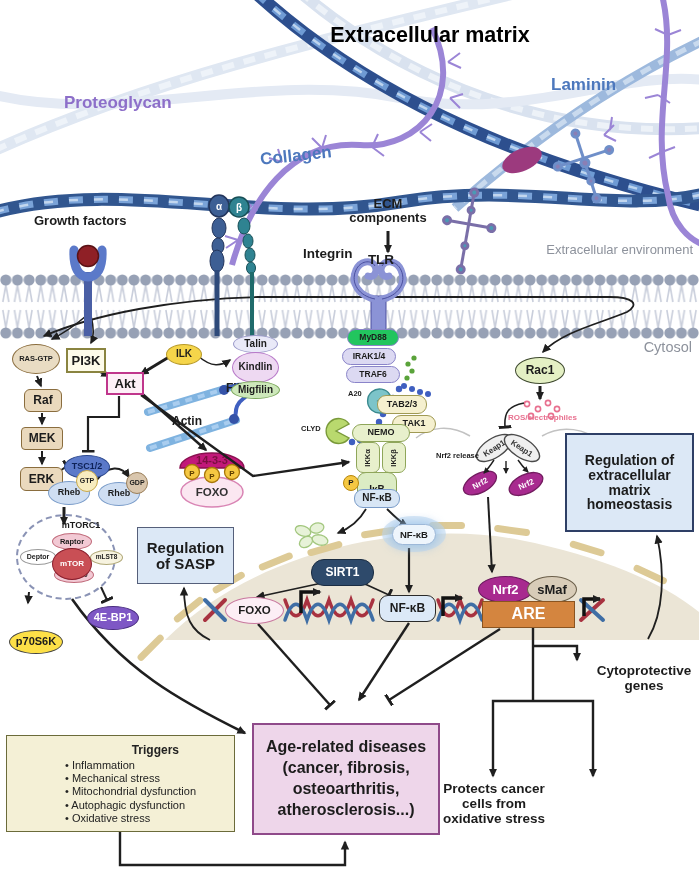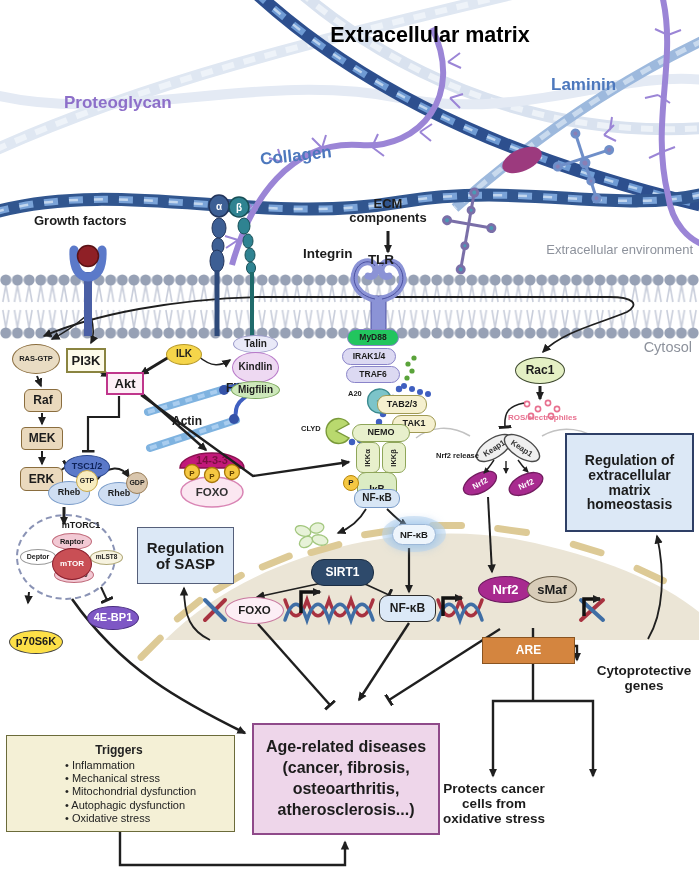--- a/index.html
+++ b/index.html
@@ -7,21 +7,21 @@
   #art{position:absolute;left:0;top:0;}
   .n{position:absolute;box-sizing:border-box;display:flex;align-items:center;justify-content:center;
      text-align:center;font-weight:bold;line-height:1.05;color:#1c1c1c;}
   .ell{border-radius:50%;}
   .rr{border-radius:9px;}
   .lbl{position:absolute;font-weight:bold;color:#1c1c1c;line-height:1.1;}
   .vert{transform:rotate(-90deg);white-space:nowrap;}
   ul.trig{list-style:none;margin:2px 0 0 0;padding:0 0 0 58px;}
   ul.trig li{font-size:11px;color:#222;line-height:1.2;}
   ul.trig li::before{content:"• ";}
-  .trig-title{font-size:12px;font-weight:bold;color:#222;text-align:center;margin:7px 0 0 52px;width:120px;}
+  .trig-title{font-size:12px;font-weight:bold;color:#222;text-align:right;margin:7px 0 0 52px;width:120px;}
 </style>
 </head>
 <body>
 
 <div id="canvas">
 
 <svg id="art" width="699" height="877" viewBox="0 0 699 877">
   <defs>
     <marker id="ah" markerWidth="11" markerHeight="11" refX="7.5" refY="5" orient="auto-start-reverse" markerUnits="userSpaceOnUse">
       <path d="M0,0.8 L9,5 L0,9.2 Z" fill="#1f1f1f"></path>
@@ -378,21 +378,21 @@
 <div class="n ell" style="left:515px;top:357px;width:50px;height:27px;background:#e4f0c4;border:1.6px solid #3f4a30;font-size:12px;">Rac1</div>
 
 <div class="n" style="left:137px;top:527px;width:97px;height:57px;background:#dce8f6;border:1.5px solid #555f7a;font-size:15px;padding:2px;">Regulation of SASP</div>
 <div class="n" style="left:565px;top:433px;width:129px;height:99px;background:#dce8f6;border:2px solid #2e3f66;font-size:14px;padding:4px;">Regulation of extracellular matrix homeostasis</div>
 
 <div class="n" style="left:311px;top:559px;width:63px;height:27px;background:#2e4a6b;border:1.5px solid #1a2c42;border-radius:13px;color:#fff;font-size:12px;">SIRT1</div>
 <div class="n ell" style="left:225px;top:597px;width:59px;height:27px;background:#fceef5;border:1.5px solid #c9799f;font-size:11.5px;">FOXO</div>
 <div class="n" style="left:379px;top:595px;width:57px;height:27px;background:#dce9f7;border:1.5px solid #2a2a2a;border-radius:9px;font-size:12px;">NF-κB</div>
 <div class="n ell" style="left:478px;top:576px;width:55px;height:27px;background:#a82a8f;border:1.5px solid #6b1b5e;color:#fff;font-size:13px;">Nrf2</div>
 <div class="n ell" style="left:527px;top:576px;width:50px;height:27px;background:#d8ccb8;border:1.5px solid #6b5f4a;font-size:13px;">sMaf</div>
-<div class="n" style="left:482px;top:601px;width:93px;height:27px;background:#d4853f;border:1.5px solid #8a5420;color:#fff;font-size:12px;margin-top:36px;">ARE</div>
+<div class="n" style="left:482px;top:601px;width:93px;height:27px;background:#d4853f;border:1.5px solid #8a5420;color:#fff;font-size:16px;">ARE</div>
 
 <div class="n" style="left:252px;top:723px;width:188px;height:112px;background:#eed6ea;border:2px solid #8f4a8a;font-size:16px;line-height:1.3;padding:4px;">Age-related diseases (cancer, fibrosis, osteoarthritis, atherosclerosis...)</div>
 <div style="position:absolute;left:6px;top:735px;width:229px;height:97px;background:#f4f0d6;border:1.5px solid #6b6b3a;box-sizing:border-box;">
   <div class="trig-title">Triggers</div>
   <ul class="trig">
     <li>Inflammation</li>
     <li>Mechanical stress</li>
     <li>Mitochondrial dysfunction</li>
     <li>Autophagic dysfunction</li>
     <li>Oxidative stress</li>

